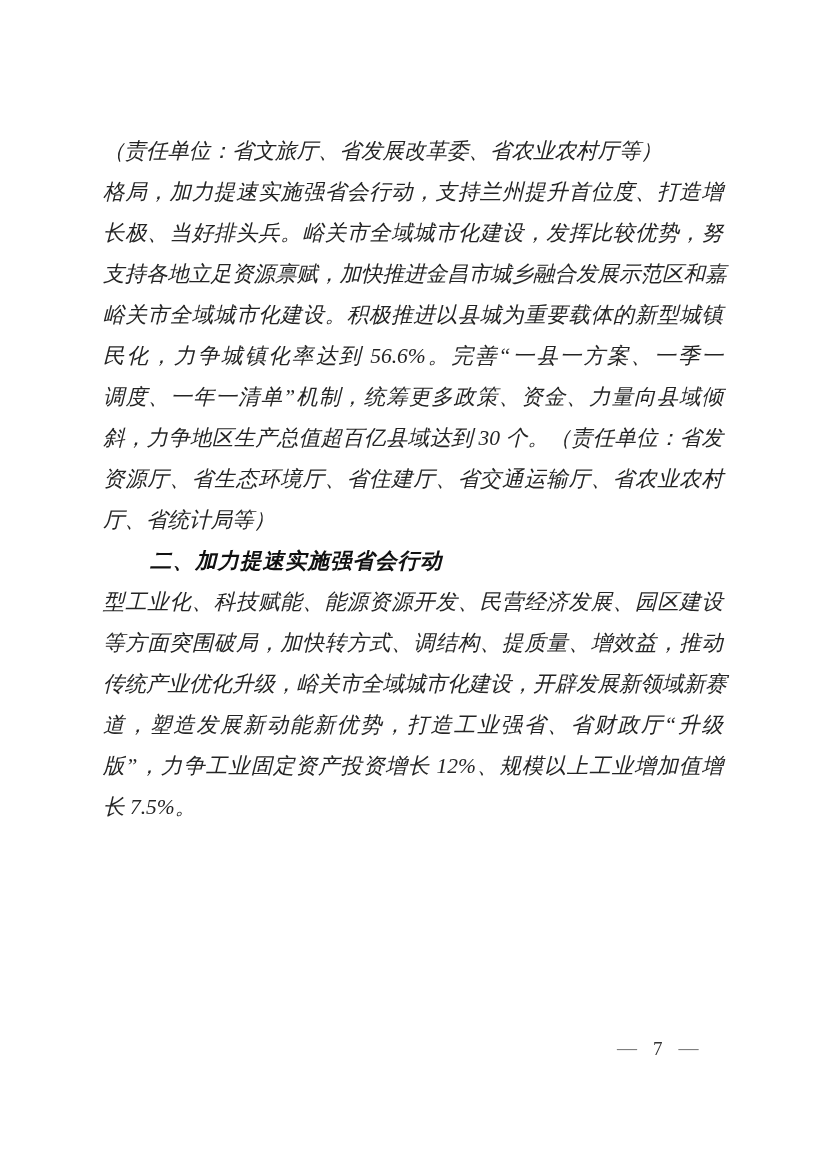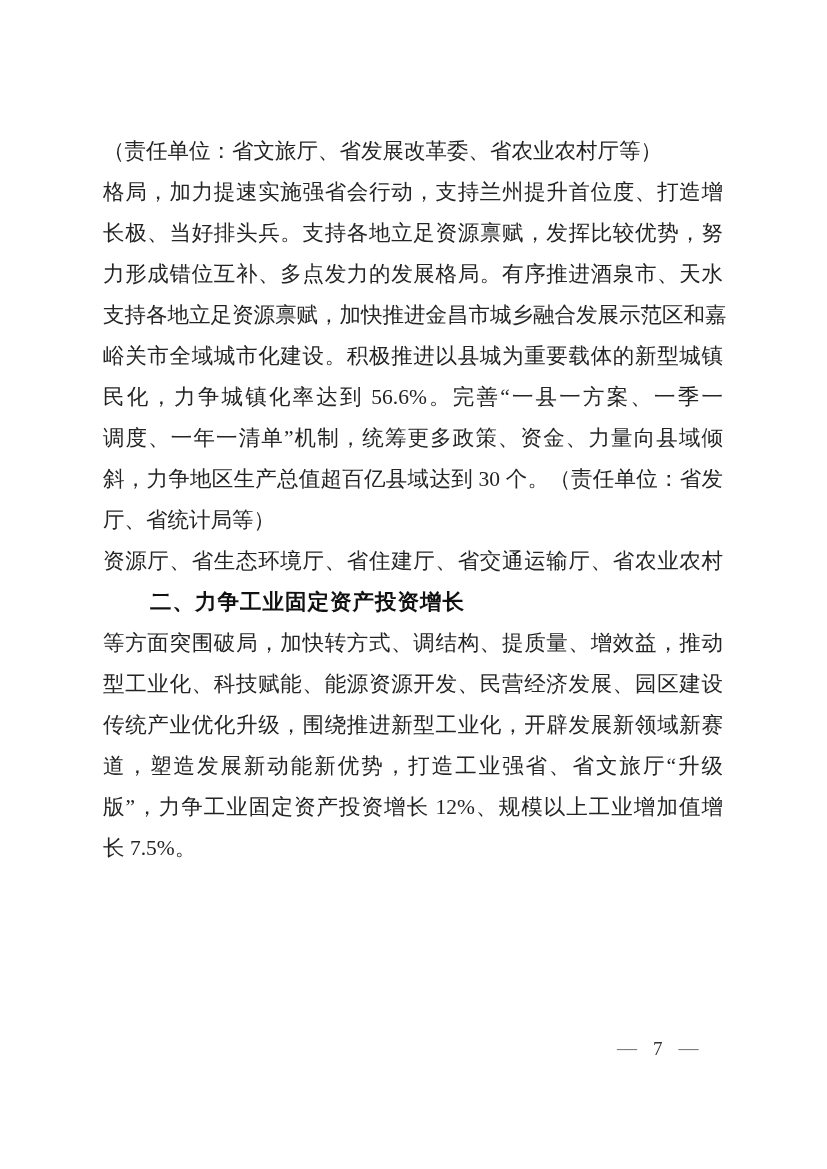--- a/index.html
+++ b/index.html
@@ -24,20 +24,21 @@
   }
   .line {
     height: 41px;
     line-height: 41px;
     font-size: 21.5px;
     color: #242424;
     text-align: justify;
     text-align-last: justify;
     text-justify: inter-character;
     white-space: nowrap;
+    font-style: italic;
   }
   .line.left {
     text-align: left;
     text-align-last: left;
   }
   .line.indent {
     text-indent: 47px;
   }
   .line b {
     font-weight: bold;
@@ -68,34 +69,33 @@
   }
 </style>
 </head>
 <body>
 
 <div class="page">
 
   <main class="text-block" id="text-block">
       <div class="line left">（责任单位：省文旅厅、省发展改革委、省农业农村厅等）</div>
       <div class="line">格局，加力提速实施强省会行动，支持兰州提升首位度、打造增</div>
-      <div class="line">长极、当好排头兵。支持各地立足资源禀赋，发挥比较优势，努</div>
-      <div class="line">力形成错位互补、多点发力的发展格局。有序推进酒泉市、天水</div>
+      <div class="line">长极、当好排头兵。峪关市全域城市化建设，发挥比较优势，努</div>
       <div class="line">支持各地立足资源禀赋，加快推进金昌市城乡融合发展示范区和嘉</div>
       <div class="line">峪关市全域城市化建设。积极推进以县城为重要载体的新型城镇</div>
       <div class="line">民化，力争城镇化率达到 56.6%。完善“一县一方案、一季一</div>
       <div class="line">调度、一年一清单”机制，统筹更多政策、资金、力量向县域倾</div>
       <div class="line">斜，力争地区生产总值超百亿县域达到 30 个。（责任单位：省发</div>
+      <div class="line">资源厅、省生态环境厅、省住建厅、省交通运输厅、省农业农村</div>
       <div class="line left">厅、省统计局等）</div>
-      <div class="line">资源厅、省生态环境厅、省住建厅、省交通运输厅、省农业农村</div>
-      <div class="line heading left indent">二、力争工业固定资产投资增长</div>
+      <div class="line heading left indent">二、加力提速实施强省会行动</div>
+      <div class="line">型工业化、科技赋能、能源资源开发、民营经济发展、园区建设</div>
       <div class="line">等方面突围破局，加快转方式、调结构、提质量、增效益，推动</div>
-      <div class="line">型工业化、科技赋能、能源资源开发、民营经济发展、园区建设</div>
-      <div class="line">传统产业优化升级，围绕推进新型工业化，开辟发展新领域新赛</div>
-      <div class="line">道，塑造发展新动能新优势，打造工业强省、省文旅厅“升级</div>
+      <div class="line">传统产业优化升级，峪关市全域城市化建设，开辟发展新领域新赛</div>
+      <div class="line">道，塑造发展新动能新优势，打造工业强省、省财政厅“升级</div>
       <div class="line">版”，力争工业固定资产投资增长 12%、规模以上工业增加值增</div>
       <div class="line left">长 7.5%。</div>
     </main>
 
   <div class="footer">
     <span class="dash">—</span>
     <span class="num">7</span>
     <span class="dash">—</span>
   </div>
 

